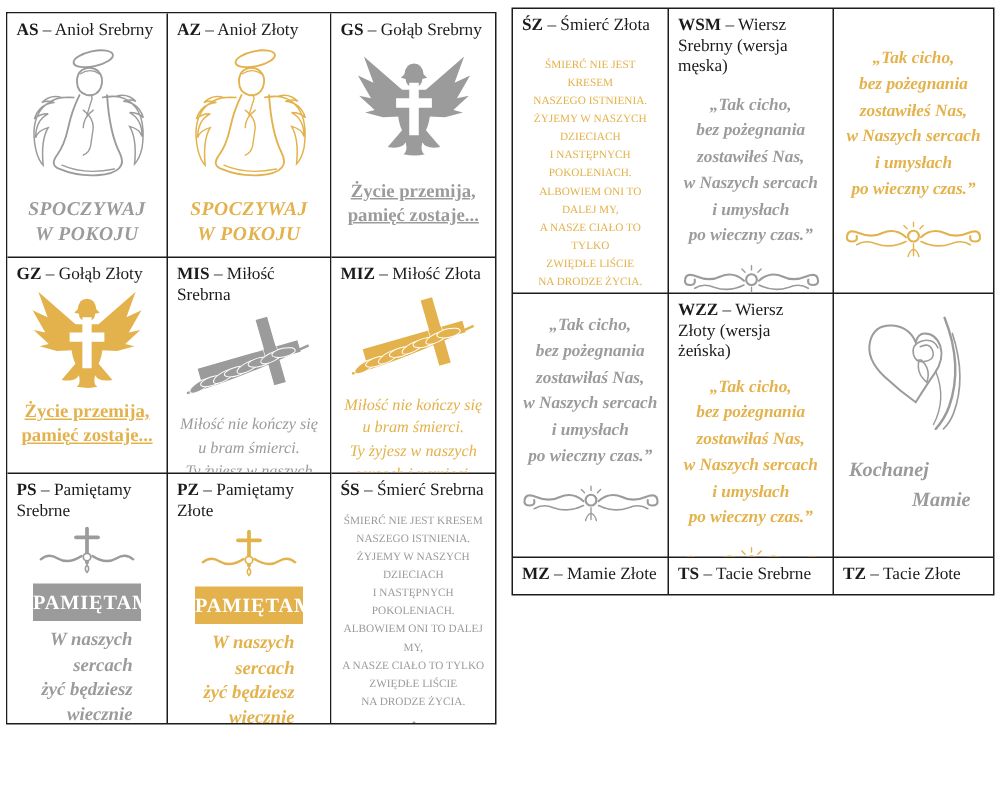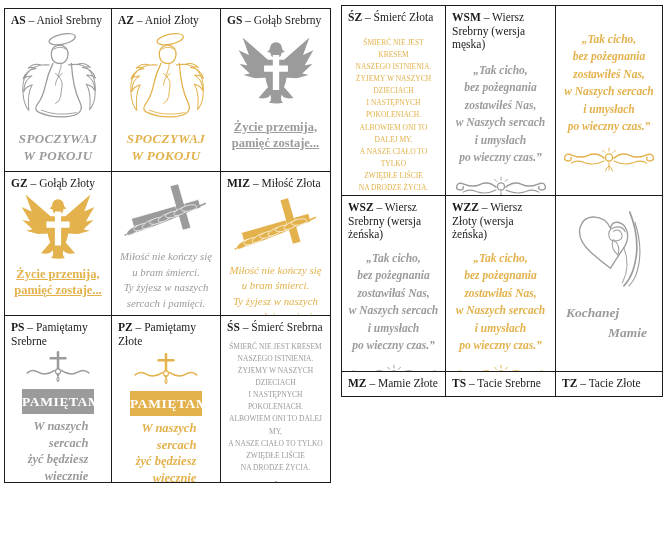--- a/index.html
+++ b/index.html
@@ -162,20 +162,21 @@
     <div class="cell">
       <div class="hdr"><b>GZ</b> <span>– Gołąb Złoty</span></div>
       <svg class="art gold mt2" width="82" height="68">
           <use href="#sym-dove"></use>
         </svg>
       <div class="txt t-dove row2 gold">Życie przemija,
 pamięć zostaje...</div>
     </div>
 
     <div class="cell">
+      <div class="hdr"><b>MIS</b> <span>– Miłość Srebrna</span></div>
       <svg class="art silver mt4" width="96" height="62">
           <use href="#sym-cross-branch"></use>
         </svg>
       <div class="txt t-love silver">Miłość nie kończy się
 u bram śmierci.
 Ty żyjesz w naszych
 sercach i pamięci.</div>
     </div>
 
     <div class="cell last-col">
@@ -263,21 +264,20 @@
 zostawiłeś Nas,
 w Naszych sercach
 i umysłach
 po wieczny czas.”</div>
       <svg class="art gold mt10" width="94" height="30">
           <use href="#sym-ornament"></use>
         </svg>
     </div>
 
     <div class="cell">
-      <div class="hdr"><b>WSZ</b> <span>– Wiersz Srebrny (wersja żeńska)</span></div>
       <div class="txt t-verse mt8 silver">„Tak cicho,
 bez pożegnania
 zostawiłaś Nas,
 w Naszych sercach
 i umysłach
 po wieczny czas.”</div>
       <svg class="art silver mt8" width="94" height="30">
           <use href="#sym-ornament"></use>
         </svg>
     </div>

